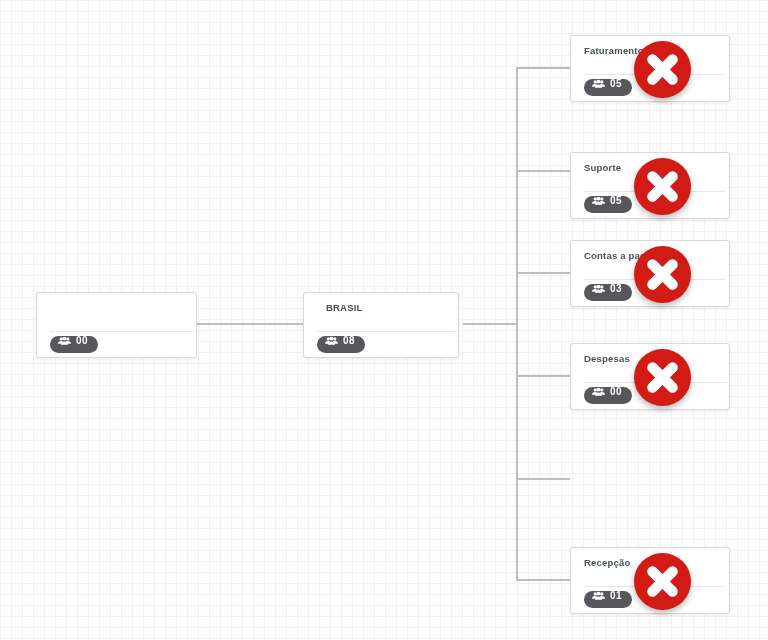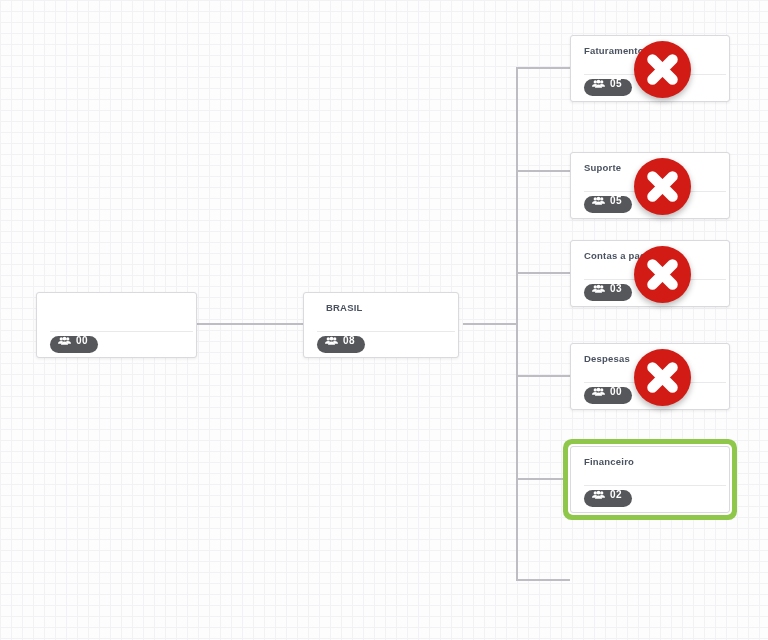--- a/index.html
+++ b/index.html
@@ -208,30 +208,35 @@
       </svg>
       <span class="count">00</span>
     </div>
     <button class="delete-btn">
       <svg width="57" height="57" viewBox="0 0 57 57">
         <path d="M18.5 18.5 L38.5 38.5 M38.5 18.5 L18.5 38.5" stroke="#ffffff" stroke-width="10.5" stroke-linecap="round" fill="none"></path>
       </svg>
     </button>
   </div>
 
-  <div class="node dept-node highlighted" style="top:446px;">
-    <div class="node-title">Financeiro</div>
-    <div class="divider"></div>
-    <div class="badge">
-      <svg width="13" height="9" viewBox="0 0 24 16" fill="#ffffff">
-        <circle cx="6" cy="5" r="3"></circle>
-          <circle cx="18" cy="5" r="3"></circle>
-          <circle cx="12" cy="4.5" r="3.4"></circle>
-        <path d="M0 14c0-3 2.5-5 6-5 1.5 0 2.8.4 3.8 1.2C8 11.3 7.2 12.5 7 14H0z"></path>
-        <path d="M24 14c0-3-2.5-5-6-5-1.5 0-2.8.4-3.8 1.2 1.8 1.1 2.6 2.3 2.8 3.8H24z"></path>
-        <path d="M5.5 16c0-3.6 2.9-6 6.5-6s6.5 2.4 6.5 6H5.5z"></path>
-      </svg>
-      <span class="count">02</span>
-    </div>
-  </div>
-
+
+  <div class="node dept-node" style="top:547px;">
+    <div class="node-title">Recepção</div>
+    <div class="divider"></div>
+    <div class="badge">
+      <svg width="13" height="9" viewBox="0 0 24 16" fill="#ffffff">
+        <circle cx="6" cy="5" r="3"></circle>
+          <circle cx="18" cy="5" r="3"></circle>
+          <circle cx="12" cy="4.5" r="3.4"></circle>
+        <path d="M0 14c0-3 2.5-5 6-5 1.5 0 2.8.4 3.8 1.2C8 11.3 7.2 12.5 7 14H0z"></path>
+        <path d="M24 14c0-3-2.5-5-6-5-1.5 0-2.8.4-3.8 1.2 1.8 1.1 2.6 2.3 2.8 3.8H24z"></path>
+        <path d="M5.5 16c0-3.6 2.9-6 6.5-6s6.5 2.4 6.5 6H5.5z"></path>
+      </svg>
+      <span class="count">01</span>
+    </div>
+    <button class="delete-btn">
+      <svg width="57" height="57" viewBox="0 0 57 57">
+        <path d="M18.5 18.5 L38.5 38.5 M38.5 18.5 L18.5 38.5" stroke="#ffffff" stroke-width="10.5" stroke-linecap="round" fill="none"></path>
+      </svg>
+    </button>
+  </div>
 
 </div>
 
 </body></html>

